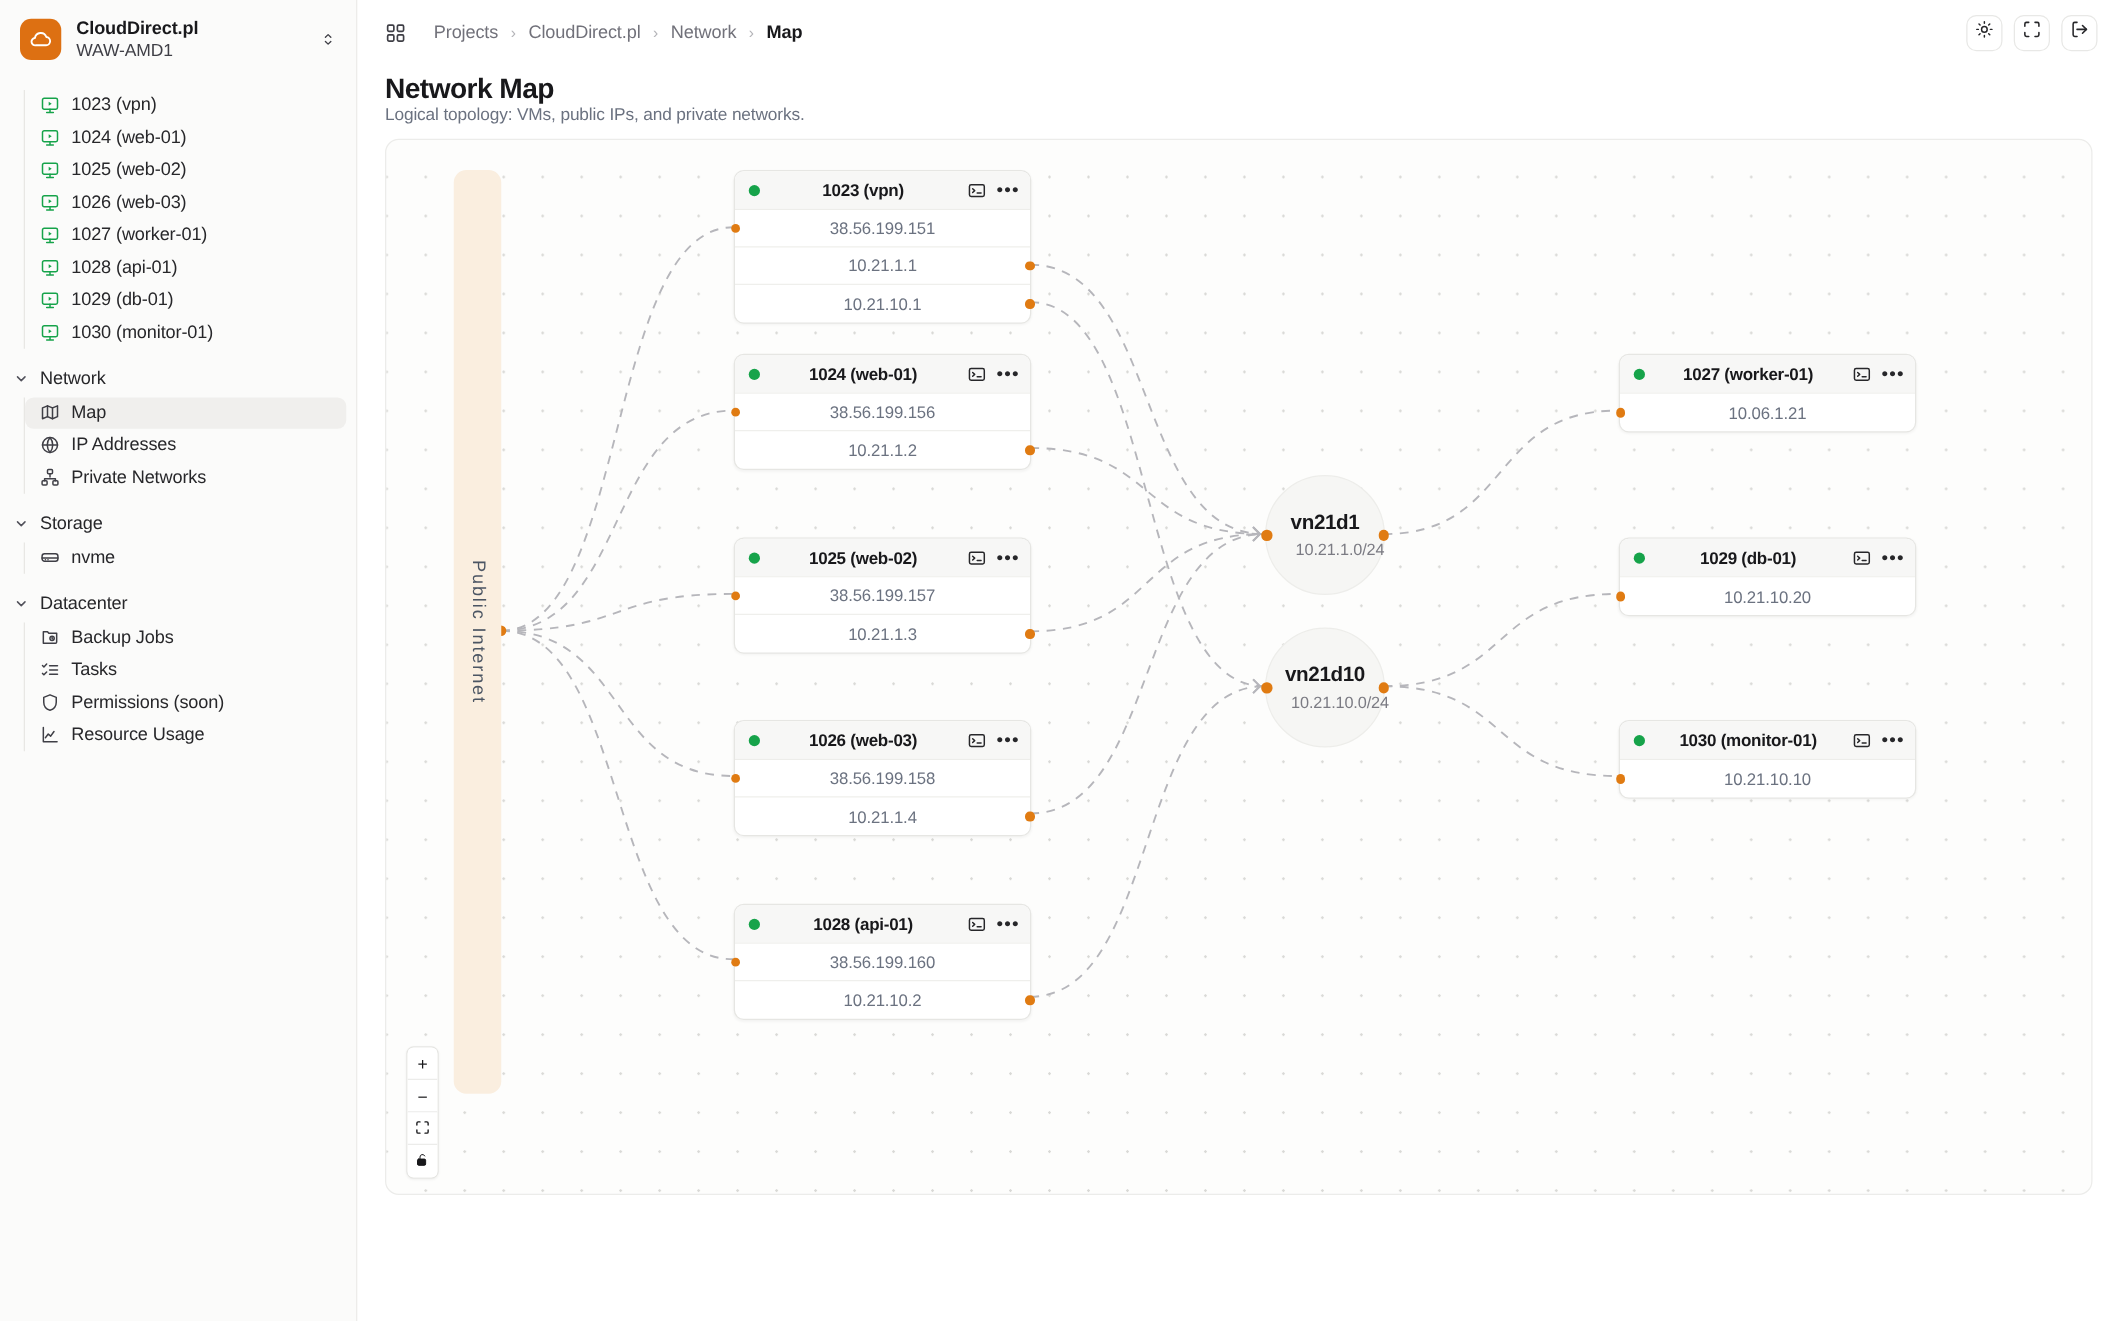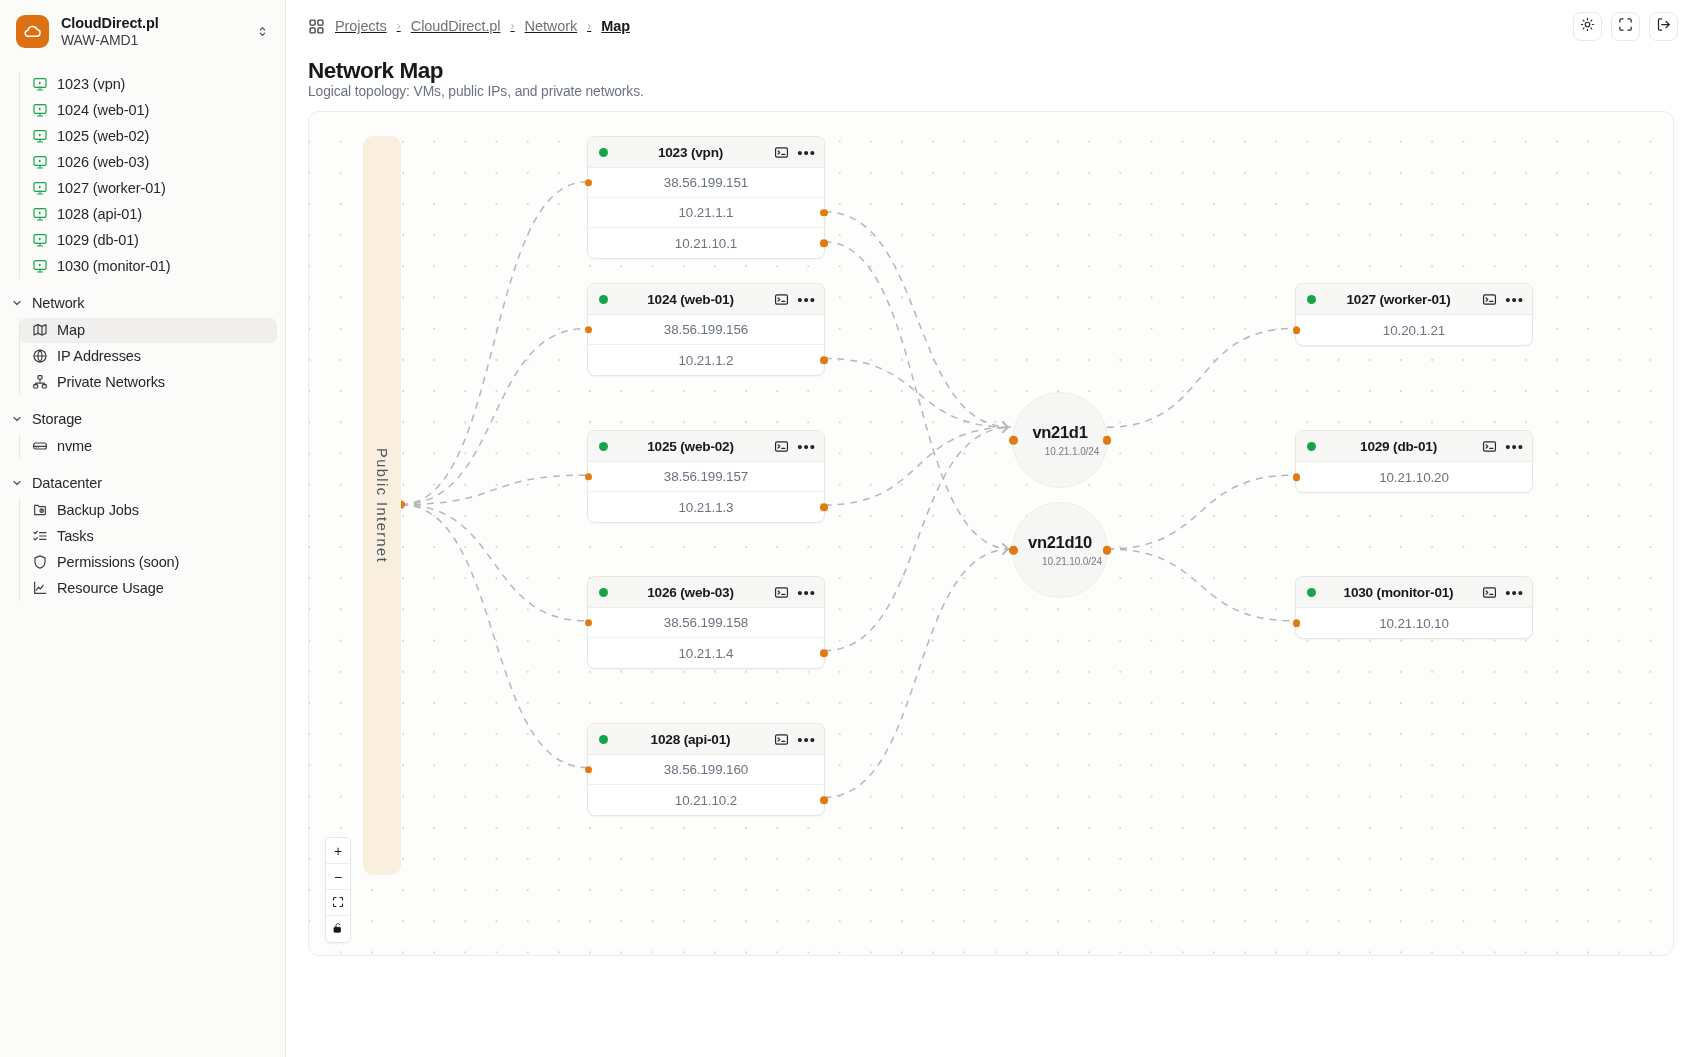--- a/index.html
+++ b/index.html
@@ -68,21 +68,21 @@
   }
   .nav-item.active { background: #f0efed; }
   .nav-ico { width: 17px; height: 17px; flex: 0 0 17px; display:flex; align-items:center; justify-content:center; }
   .nav-ico.vm { color: #16a34a; }
   .nav-ico.gen { color: #3f3f46; }
 
   
   .main { flex: 1 1 auto; min-width: 0; display: flex; flex-direction: column; position: relative; background:#fff; }
   .topbar {
     height: 52px; display: flex; align-items: center;
-    padding: 0 18px 0 22px; gap: 10px; text-decoration: underline;
+    padding: 0 18px 0 22px; gap: 22px;
   }
   .crumbs { display: flex; align-items: center; gap: 10px; font-size: 14.5px; flex: 1 1 auto; }
   .crumb { color: #71717a; cursor: pointer; letter-spacing: -0.1px; }
   .crumb.current { color: #18181b; font-weight: 600; cursor: default; }
   .crumb-sep { color: #b4b4b8; font-size: 12.5px; }
   .grid-ico { color:#3f3f46; display:flex; align-items:center; cursor:pointer; }
   .top-actions { display: flex; align-items: center; gap: 9px; }
   .tb-btn {
     width: 29px; height: 29px; border: 1px solid #e8e8e6; border-radius: 8px;
     background: #fff; display: flex; align-items: center; justify-content: center;
@@ -158,21 +158,21 @@
   
   .netnode {
     position: absolute;
     border-radius: 50%;
     background: #f6f6f4;
     border: 1px solid #ededea;
     display: flex; flex-direction: column; align-items: center; justify-content: center;
     gap: 4px;
   }
   .netnode .nn-name { font-size: 16.5px; font-weight: 700; color: #18181b; letter-spacing: -0.3px; }
-  .netnode .nn-cidr { font-size: 10px; color: #7b7b83; letter-spacing: -0.1px; margin-left: 24px; }
+  .netnode .nn-cidr { font-size: 13px; color: #7b7b83; letter-spacing: -0.1px; margin-left: 24px; }
   .nhandle { position: absolute; width: 8.5px; height: 8.5px; border-radius: 50%; background: #e07b12; top: 50%; transform: translateY(-50%); }
   .nhandle.left { left: -4px; }
   .nhandle.right { right: -4px; }
 
   
   .zoom-ctl {
     position: absolute; left: 16px; bottom: 12px;
     width: 26px; border: 1px solid #e6e6e3; border-radius: 6px;
     background: #fff; overflow: hidden;
     box-shadow: 0 1px 2px rgba(0,0,0,0.05);
@@ -627,21 +627,21 @@
                     <rect x="2.5" y="4.5" width="19" height="15" rx="2.2"></rect>
                     <path d="M6.6 9.6l2.6 2.4-2.6 2.4"></path>
                     <path d="M12.4 15h5"></path>
                   </svg>
                 </span>
                 <span class="node-btn">
                   <span class="node-dots">•••</span>
                 </span>
               </div>
               <div class="ip-row">
-                <span>10.20.1.21</span>
+                <span>10.06.1.21</span>
                 <span class="handle left"></span>
               </div>
             </div>
             <div class="node" style="left: 986px; top: 318px; width: 238px;">
               <div class="node-head">
                 <span class="dot-status" style="background: rgb(22, 163, 74);"></span>
                 <span class="node-title">1029 (db-01)</span>
                 <span class="node-btn">
                   <svg width="15" height="15" viewBox="0 0 24 24" fill="none" stroke="currentColor" stroke-width="1.9" stroke-linecap="round" stroke-linejoin="round">
                     <rect x="2.5" y="4.5" width="19" height="15" rx="2.2"></rect>
@@ -671,21 +671,21 @@
                 </span>
                 <span class="node-btn">
                   <span class="node-dots">•••</span>
                 </span>
               </div>
               <div class="ip-row">
                 <span>10.21.10.10</span>
                 <span class="handle left"></span>
               </div>
             </div>
-            <div class="netnode" style="left: 703px; top: 280px; width: 96px; height: 96px;">
+            <div class="netnode" style="left: 703px; top: 268px; width: 96px; height: 96px;">
               <span class="nn-name">vn21d1</span>
               <span class="nn-cidr">10.21.1.0/24</span>
               <span class="nhandle left"></span>
               <span class="nhandle right"></span>
             </div>
             <div class="netnode" style="left: 703px; top: 390px; width: 96px; height: 96px;">
               <span class="nn-name">vn21d10</span>
               <span class="nn-cidr">10.21.10.0/24</span>
               <span class="nhandle left"></span>
               <span class="nhandle right"></span>

